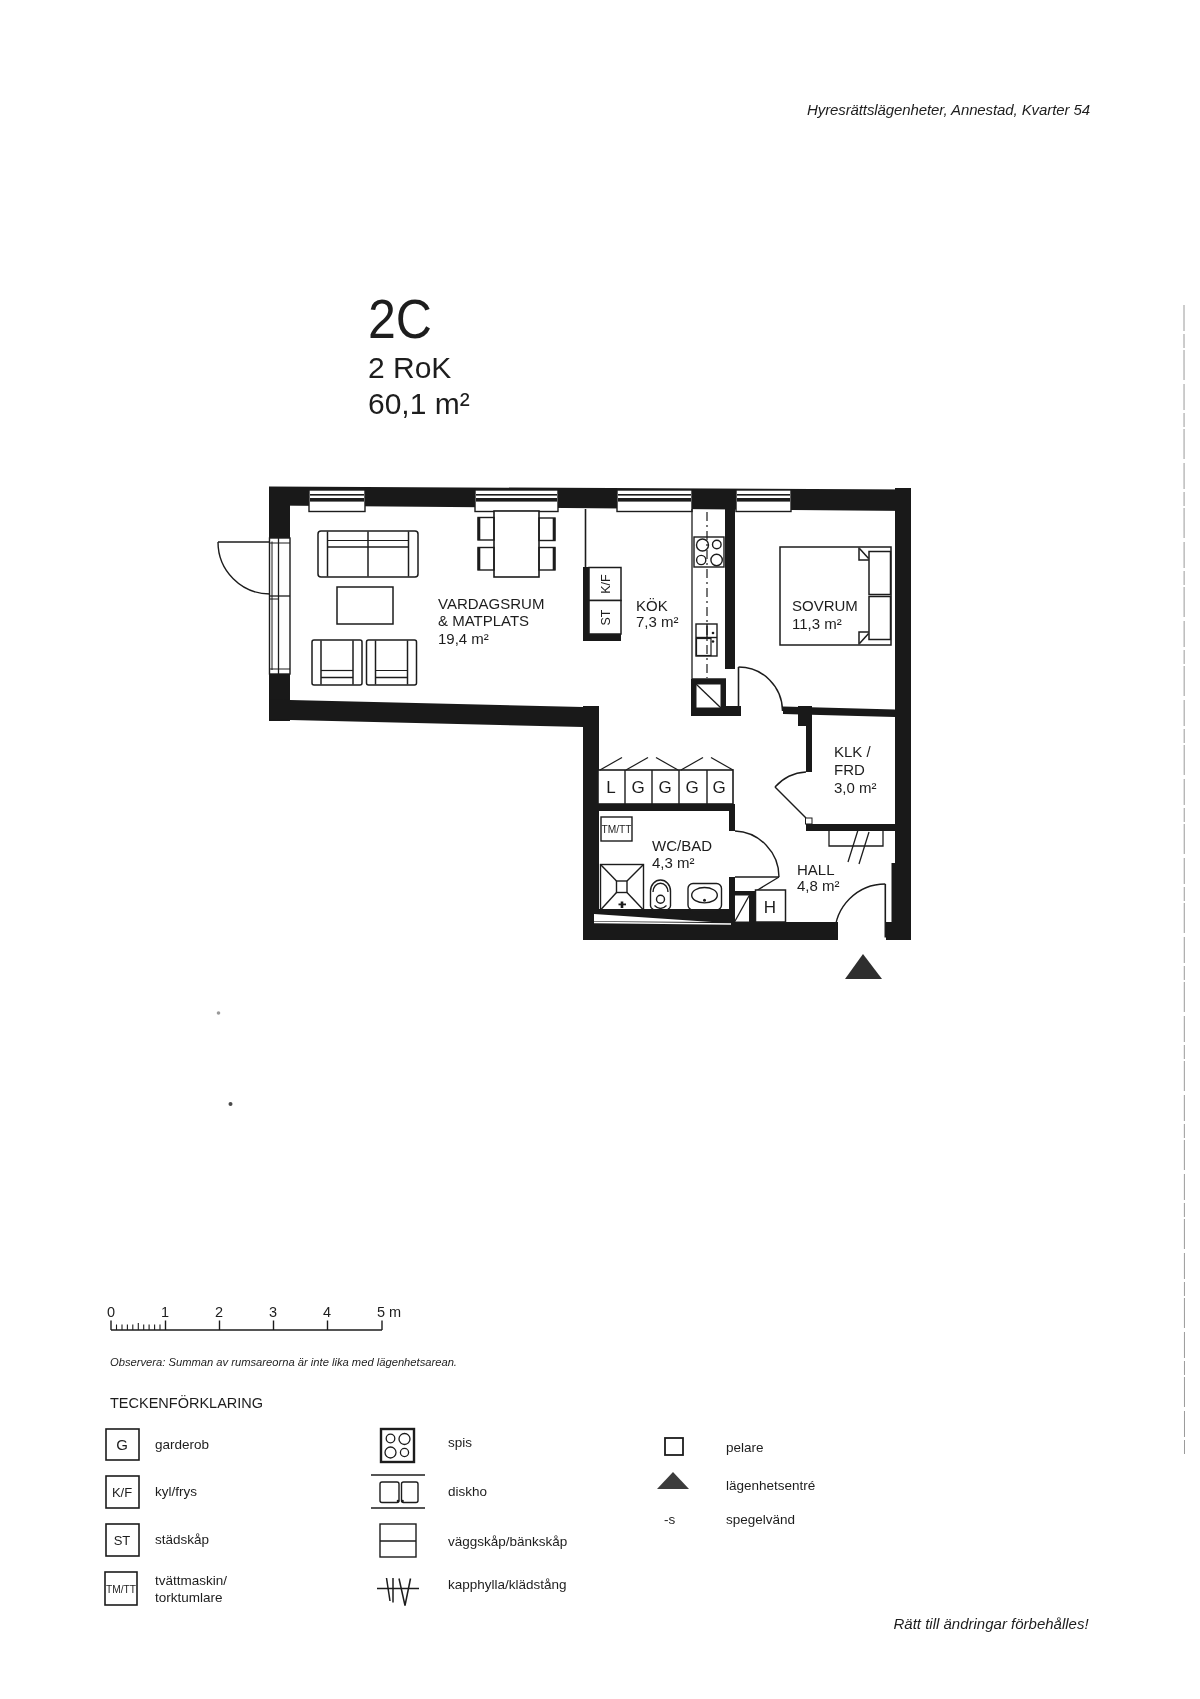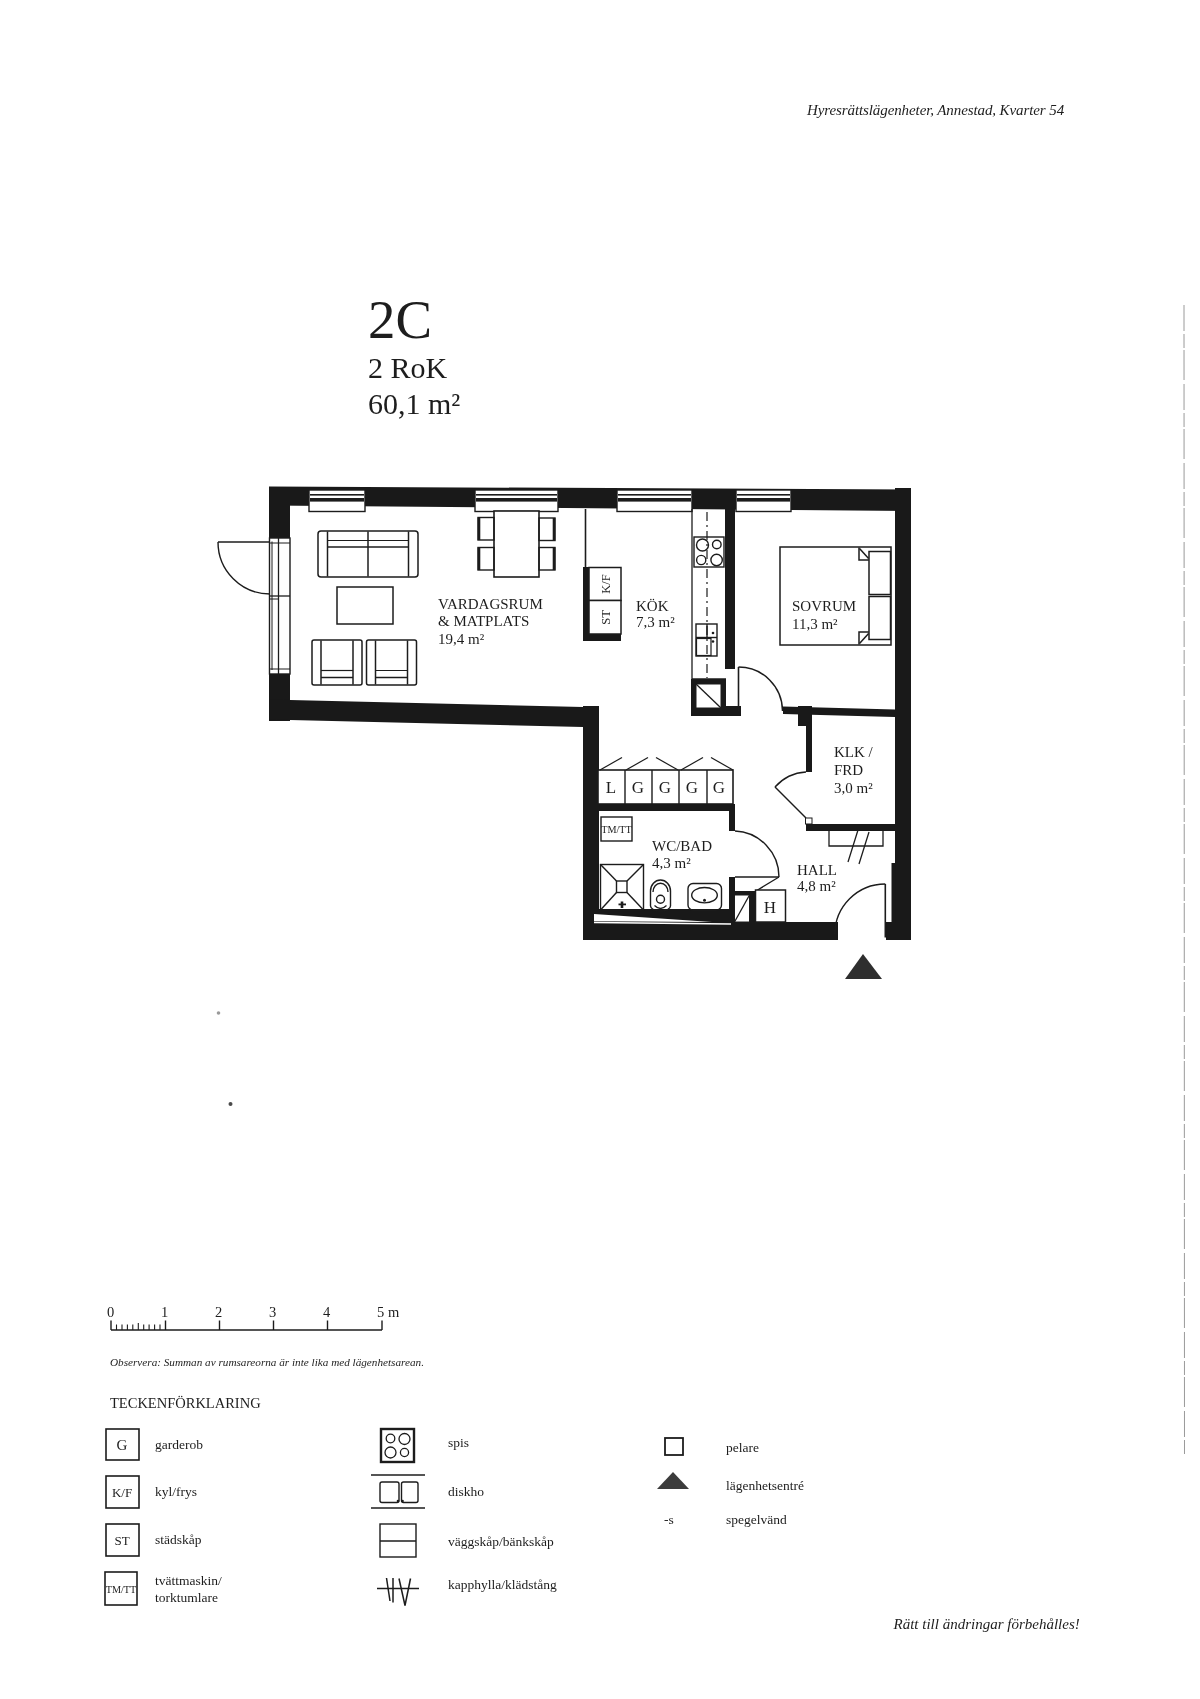--- a/index.html
+++ b/index.html
@@ -1,17 +1,17 @@
 <!DOCTYPE html>
 <html><head>
 <meta charset="utf-8">
 <style>
   html,body{margin:0;padding:0;background:#fff;}
   #page{position:relative;width:1200px;height:1699px;background:#ffffff;overflow:hidden;
-        font-family:Liberation Serif, serif;}
+        font-family:Liberation Sans, sans-serif;}
   svg{position:absolute;left:0;top:0;}
   text{fill:#1d1d1d;}
 </style>
 </head>
 <body>
 <div id="page">
 <svg width="1200" height="1699" viewBox="0 0 1200 1699" xmlns="http://www.w3.org/2000/svg">
 
 <text x="807" y="115" font-size="15" font-style="italic" letter-spacing="-0.1">Hyresrättslägenheter, Annestad, Kvarter 54</text>
 

